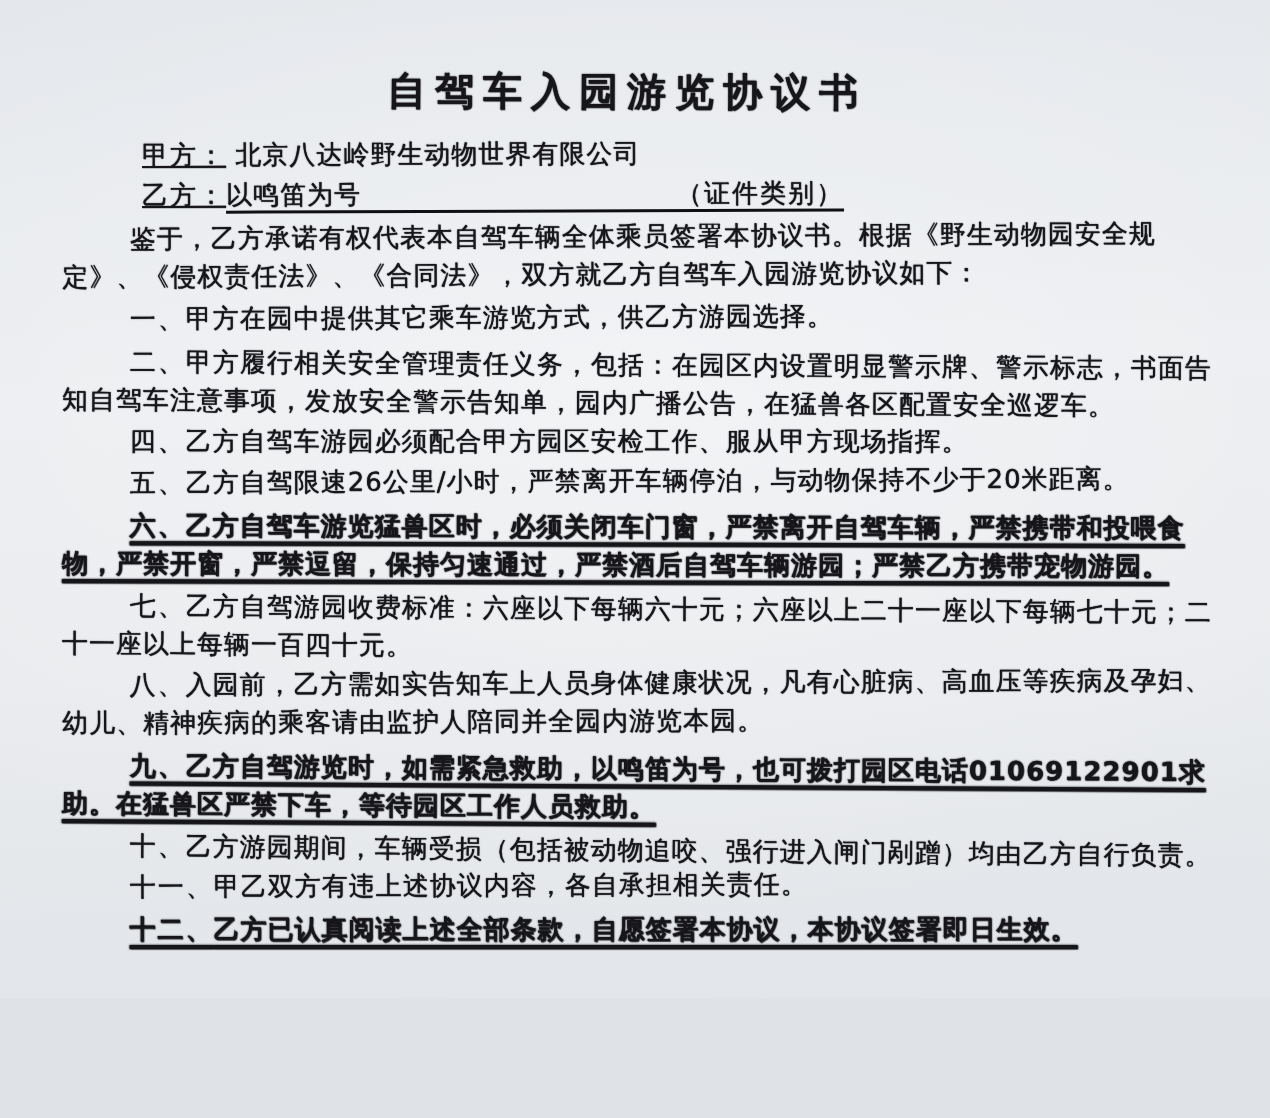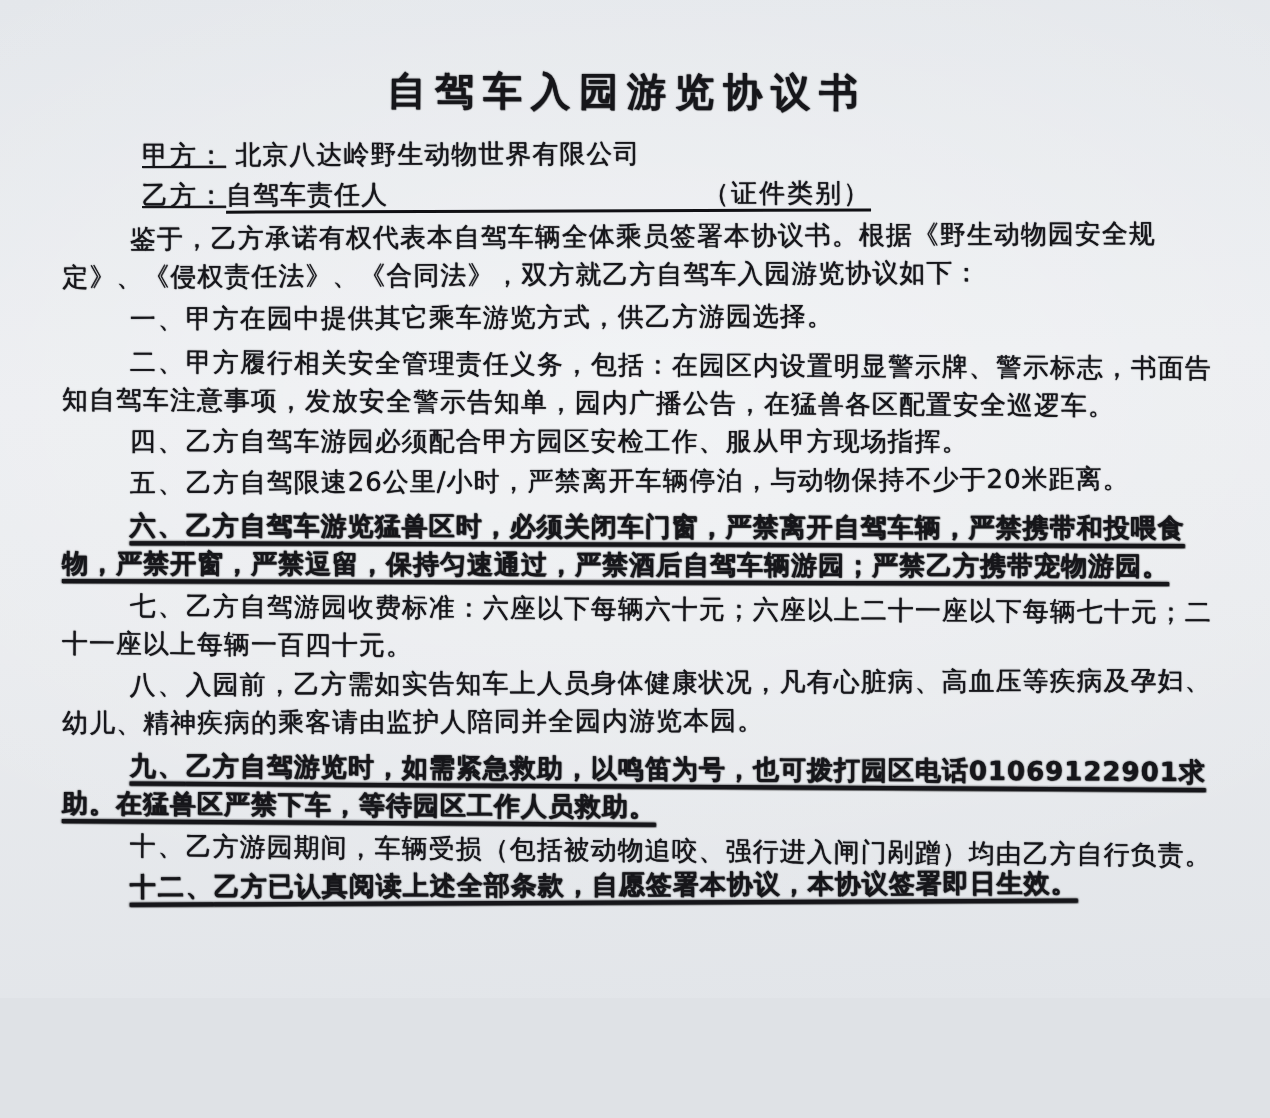--- a/index.html
+++ b/index.html
@@ -62,21 +62,21 @@
   <div class="content">
 
     <div class="title">自驾车入园游览协议书</div>
 
     <div class="party-line">
       <span class="party-label">甲方：</span>
       <span>北京八达岭野生动物世界有限公司</span>
     </div>
 
     <div class="party-line">
-      <span class="party-label">乙方：</span><span class="pb-under"><span>自驾车责任人</span><span class="pb-blank"></span><span class="pb-note">（证件类别）</span></span>
+      <span class="party-label">乙方：</span><span class="pb-under"><span>以鸣笛为号</span><span class="pb-blank"></span><span class="pb-note">（证件类别）</span></span>
     </div>
 
     <div class="preamble">鉴于，乙方承诺有权代表本自驾车辆全体乘员签署本协议书。根据《野生动物园安全规定》、《侵权责任法》、《合同法》，双方就乙方自驾车入园游览协议如下：</div>
 
     <div class="clauses">
       <p class="clause"><span class="clause-no">一、</span><span class="clause-text">甲方在园中提供其它乘车游览方式，供乙方游园选择。</span></p>
 
       <p class="clause"><span class="clause-no">二、</span><span class="clause-text">甲方履行相关安全管理责任义务，包括：在园区内设置明显警示牌、警示标志，书面告知自驾车注意事项，发放安全警示告知单，园内广播公告，在猛兽各区配置安全巡逻车。</span></p>
 
 
@@ -87,18 +87,19 @@
       <p class="clause em"><span class="clause-no">六、</span><span class="clause-text">乙方自驾车游览猛兽区时，必须关闭车门窗，严禁离开自驾车辆，严禁携带和投喂食物，严禁开窗，严禁逗留，保持匀速通过，严禁酒后自驾车辆游园；严禁乙方携带宠物游园。</span></p>
 
       <p class="clause"><span class="clause-no">七、</span><span class="clause-text">乙方自驾游园收费标准：六座以下每辆六十元；六座以上二十一座以下每辆七十元；二十一座以上每辆一百四十元。</span></p>
 
       <p class="clause"><span class="clause-no">八、</span><span class="clause-text">入园前，乙方需如实告知车上人员身体健康状况，凡有心脏病、高血压等疾病及孕妇、幼儿、精神疾病的乘客请由监护人陪同并全园内游览本园。</span></p>
 
       <p class="clause em"><span class="clause-no">九、</span><span class="clause-text">乙方自驾游览时，如需紧急救助，以鸣笛为号，也可拨打园区电话01069122901求助。在猛兽区严禁下车，等待园区工作人员救助。</span></p>
 
       <p class="clause"><span class="clause-no">十、</span><span class="clause-text">乙方游园期间，车辆受损（包括被动物追咬、强行进入闸门剐蹭）均由乙方自行负责。</span></p>
 
+      <p class="clause"><span class="clause-no">十一、</span><span class="clause-text">甲乙双方有违上述协议内容，各自承担相关责任。</span></p>
 
       <p class="clause em"><span class="clause-no">十二、</span><span class="clause-text">乙方已认真阅读上述全部条款，自愿签署本协议，本协议签署即日生效。</span></p>
     </div>
 
   </div>
 </div>
 
 </body></html>

